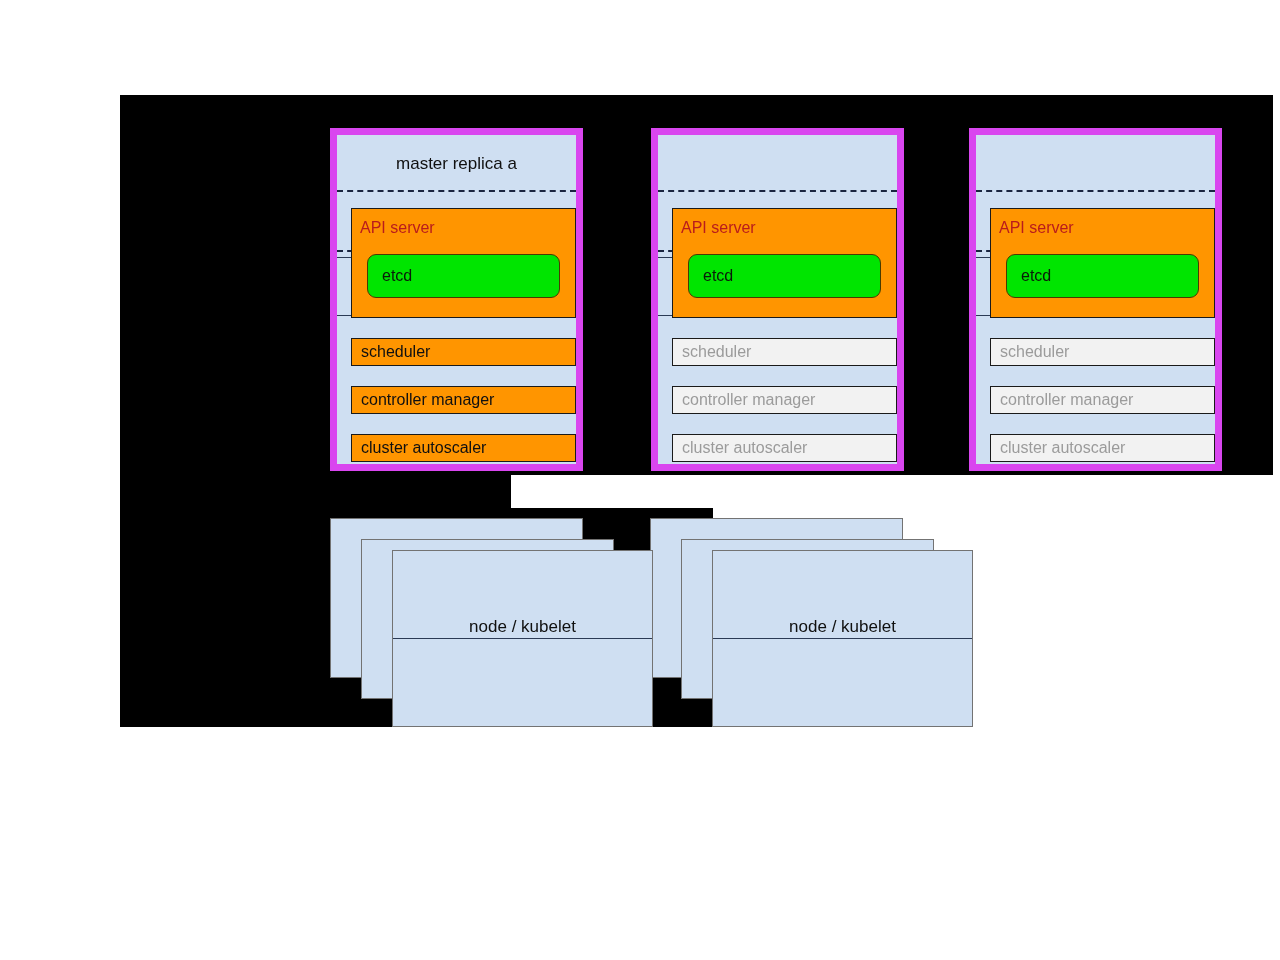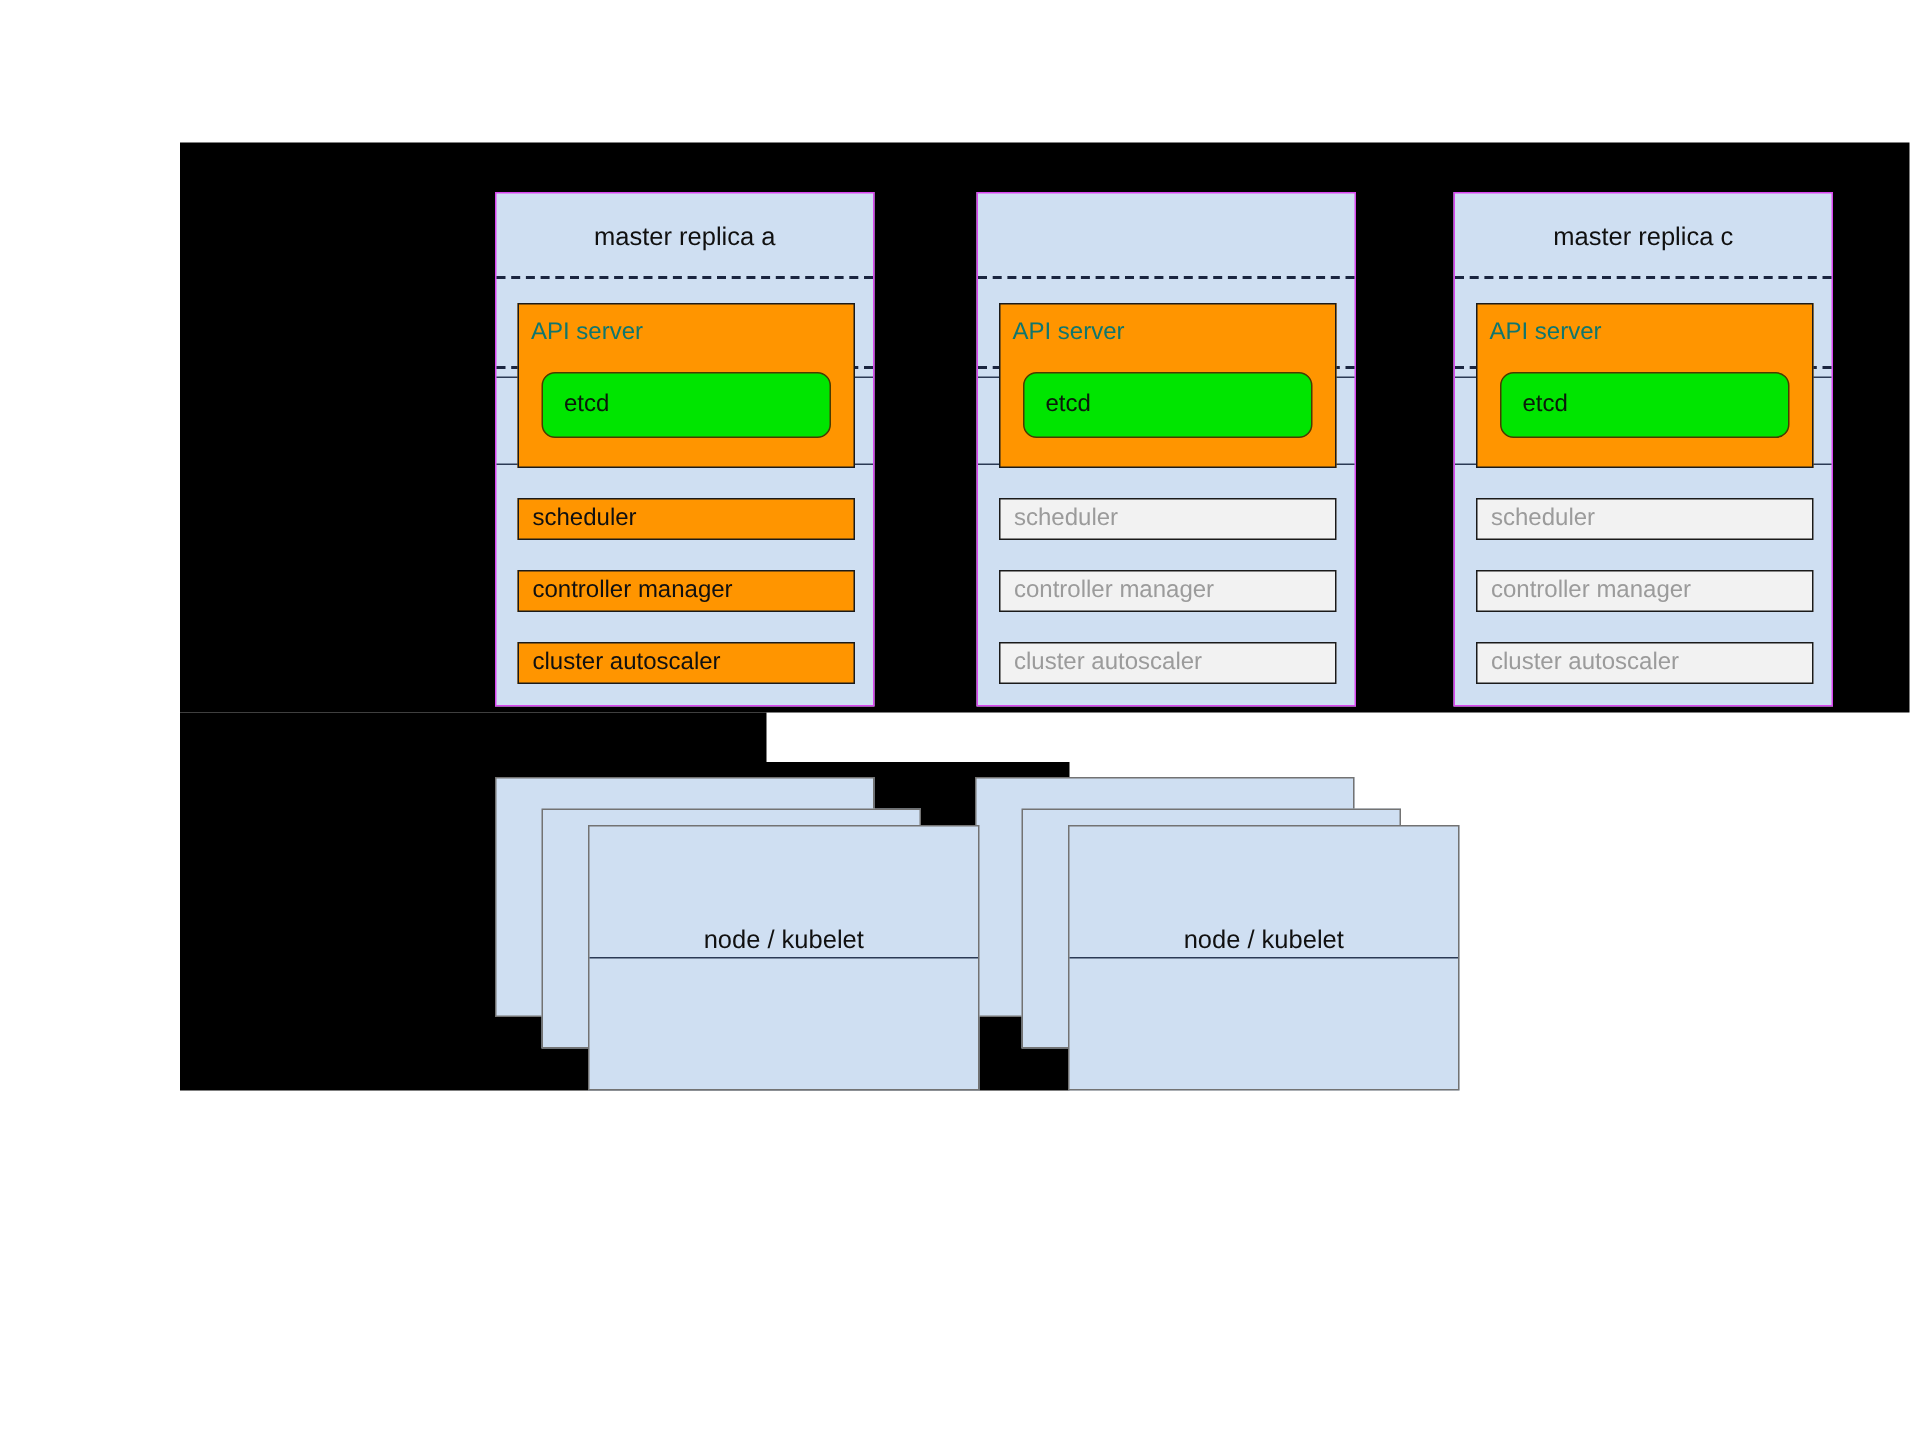--- a/index.html
+++ b/index.html
@@ -20,21 +20,21 @@
   
   .black-plate {
     position: absolute;
     background: #000000;
   }
 
   
   .replica {
     position: absolute;
     background: #cfdff2;
-    border: 1px solid #d946ef;
+    border: 7px solid #d946ef;
     z-index: 5;
   }
   .replica-title {
     position: absolute;
     left: 0; right: 0;
     top: 18px;
     text-align: center;
     font-size: 17px;
     color: #101010;
     line-height: 22px;
@@ -77,21 +77,21 @@
     position: absolute;
     left: 0; top: 0;
     background: #ff9500;
     border: 1px solid #1a1a1a;
   }
   .api-label {
     position: absolute;
     left: 9px;
     top: 11px;
     font-size: 16px;
-    color: #0f766e;
+    color: #b91c1c;
     z-index: 3;
   }
   .etcd-box {
     position: absolute;
     background: #00e500;
     border: 1px solid #4a3b00;
     border-radius: 9px;
     display: flex;
     align-items: center;
     padding-left: 14px;
@@ -159,21 +159,20 @@
       <div class="api-label">API server</div>
       <div class="etcd-box" style="left:16px; top:46px; width:193px; height:44px;">etcd</div>
     </div>
 
     <div class="comp inactive" style="left:14px; top:203px; width:225px; height:28px;">scheduler</div>
     <div class="comp inactive" style="left:14px; top:251px; width:225px; height:28px;">controller manager</div>
     <div class="comp inactive" style="left:14px; top:299px; width:225px; height:28px;">cluster autoscaler</div>
   </div>
 
   <div class="replica" style="left:969px; top:128px; width:253px; height:343px;">
-    <div class="replica-title">master replica c</div>
     <div class="dash-line" style="top:55px;"></div>
     <div class="dash-line" style="top:115px;"></div>
     <div class="solid-line" style="top:122px;"></div>
     <div class="solid-line" style="top:180px;"></div>
 
     <div class="api-wrap" style="left:14px; top:73px; width:225px; height:110px;">
       <div class="api-box" style="width:225px; height:110px;"></div>
       <div class="api-label">API server</div>
       <div class="etcd-box" style="left:16px; top:46px; width:193px; height:44px;">etcd</div>
     </div>

